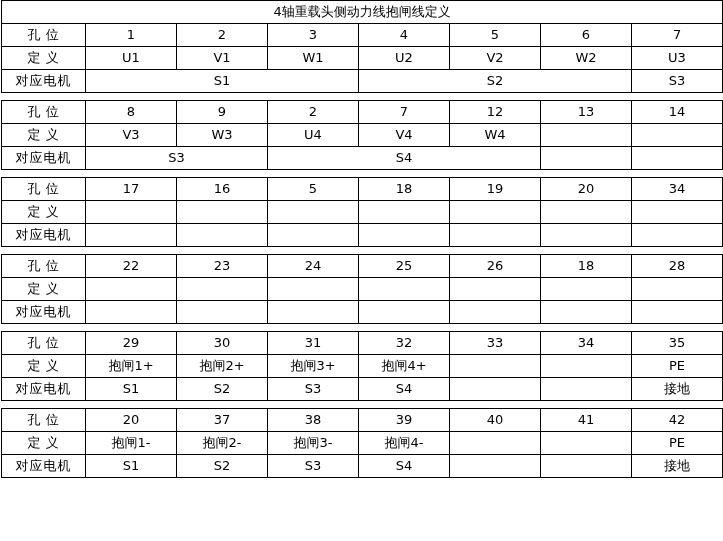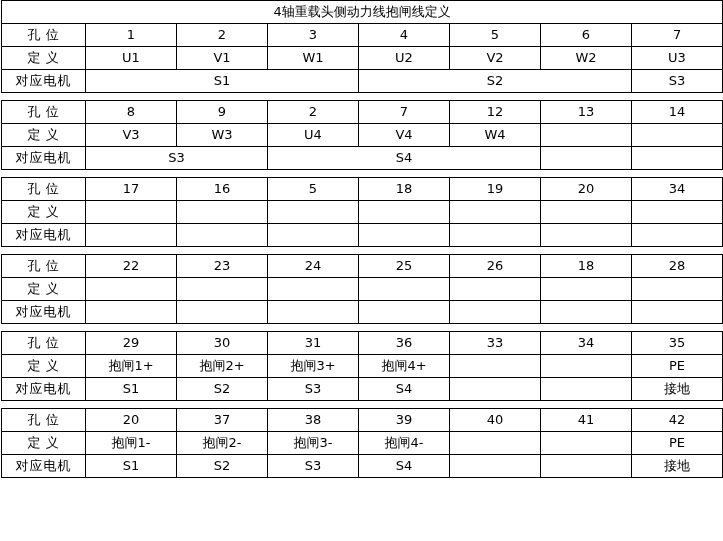--- a/index.html
+++ b/index.html
@@ -199,21 +199,21 @@
           <td></td>
         </tr>
         <tr class="spacer">
           <td colspan="8"></td>
         </tr>
         <tr>
           <td class="hdr lbl">孔  位</td>
           <td>29</td>
           <td>30</td>
           <td>31</td>
-          <td>36</td>
+          <td>32</td>
           <td>33</td>
           <td>34</td>
           <td>35</td>
         </tr>
         <tr>
           <td class="hdr lbl">定  义</td>
           <td>抱闸1+</td>
           <td>抱闸2+</td>
           <td>抱闸3+</td>
           <td>抱闸4+</td>

